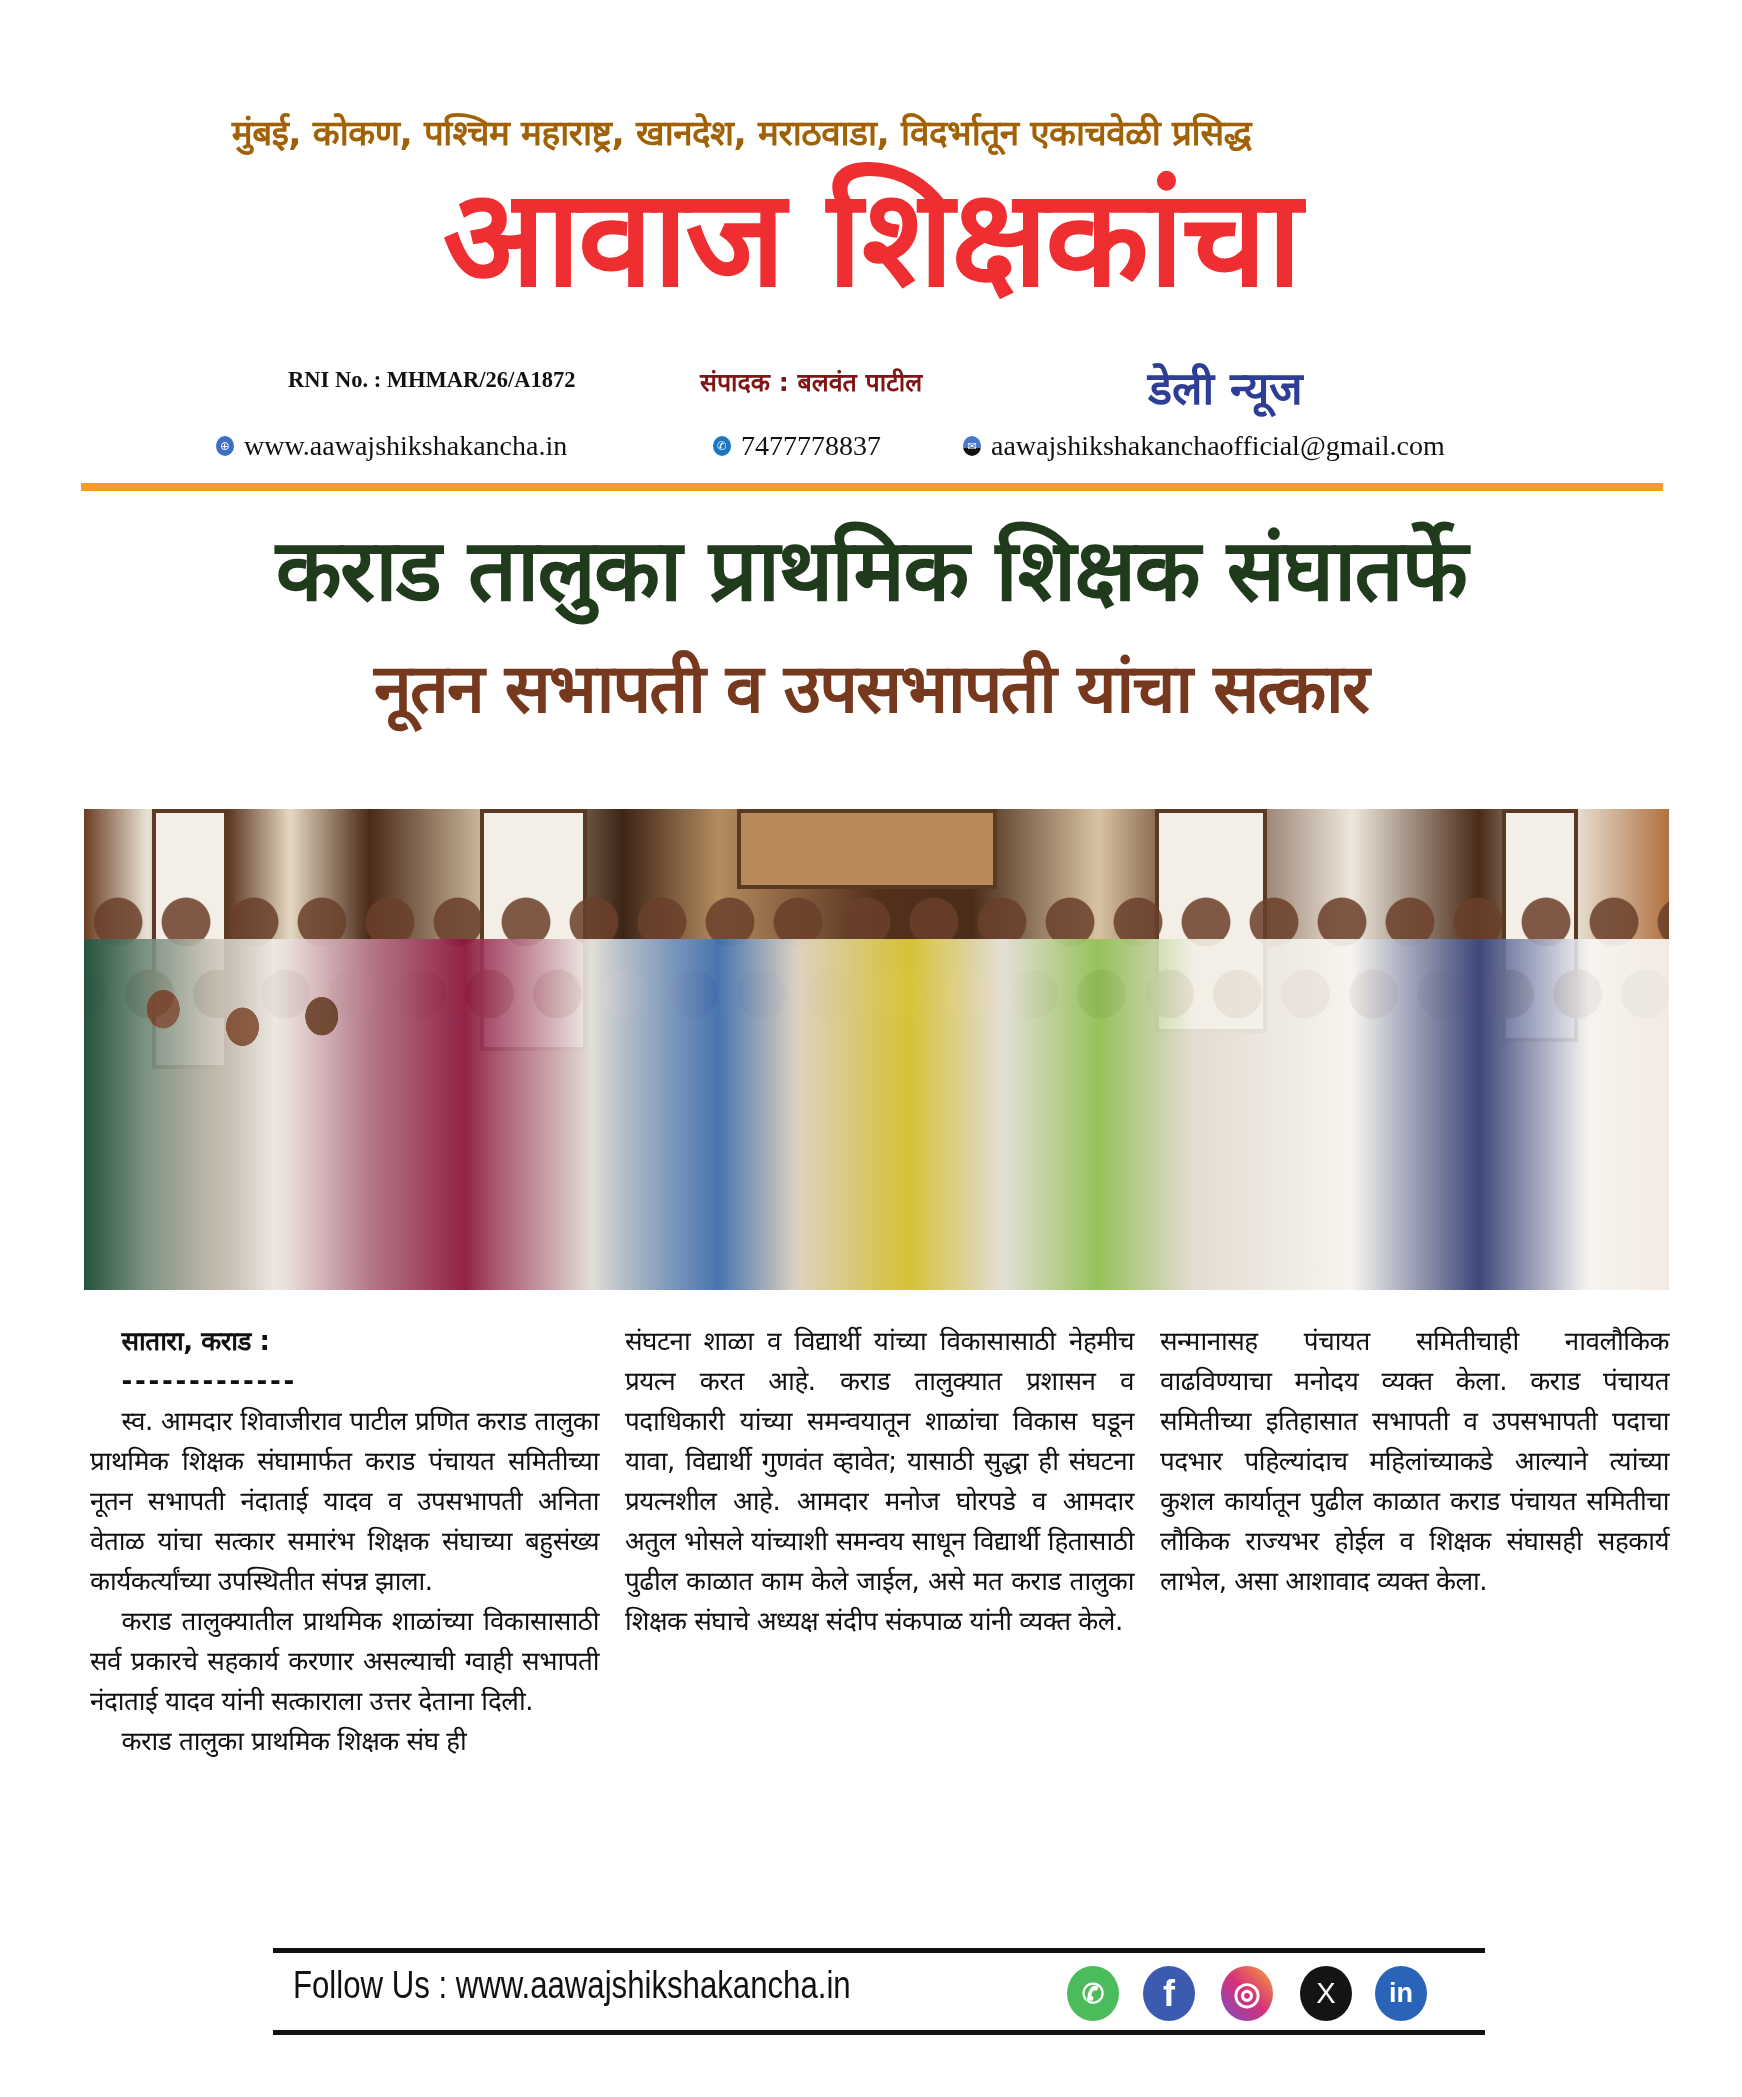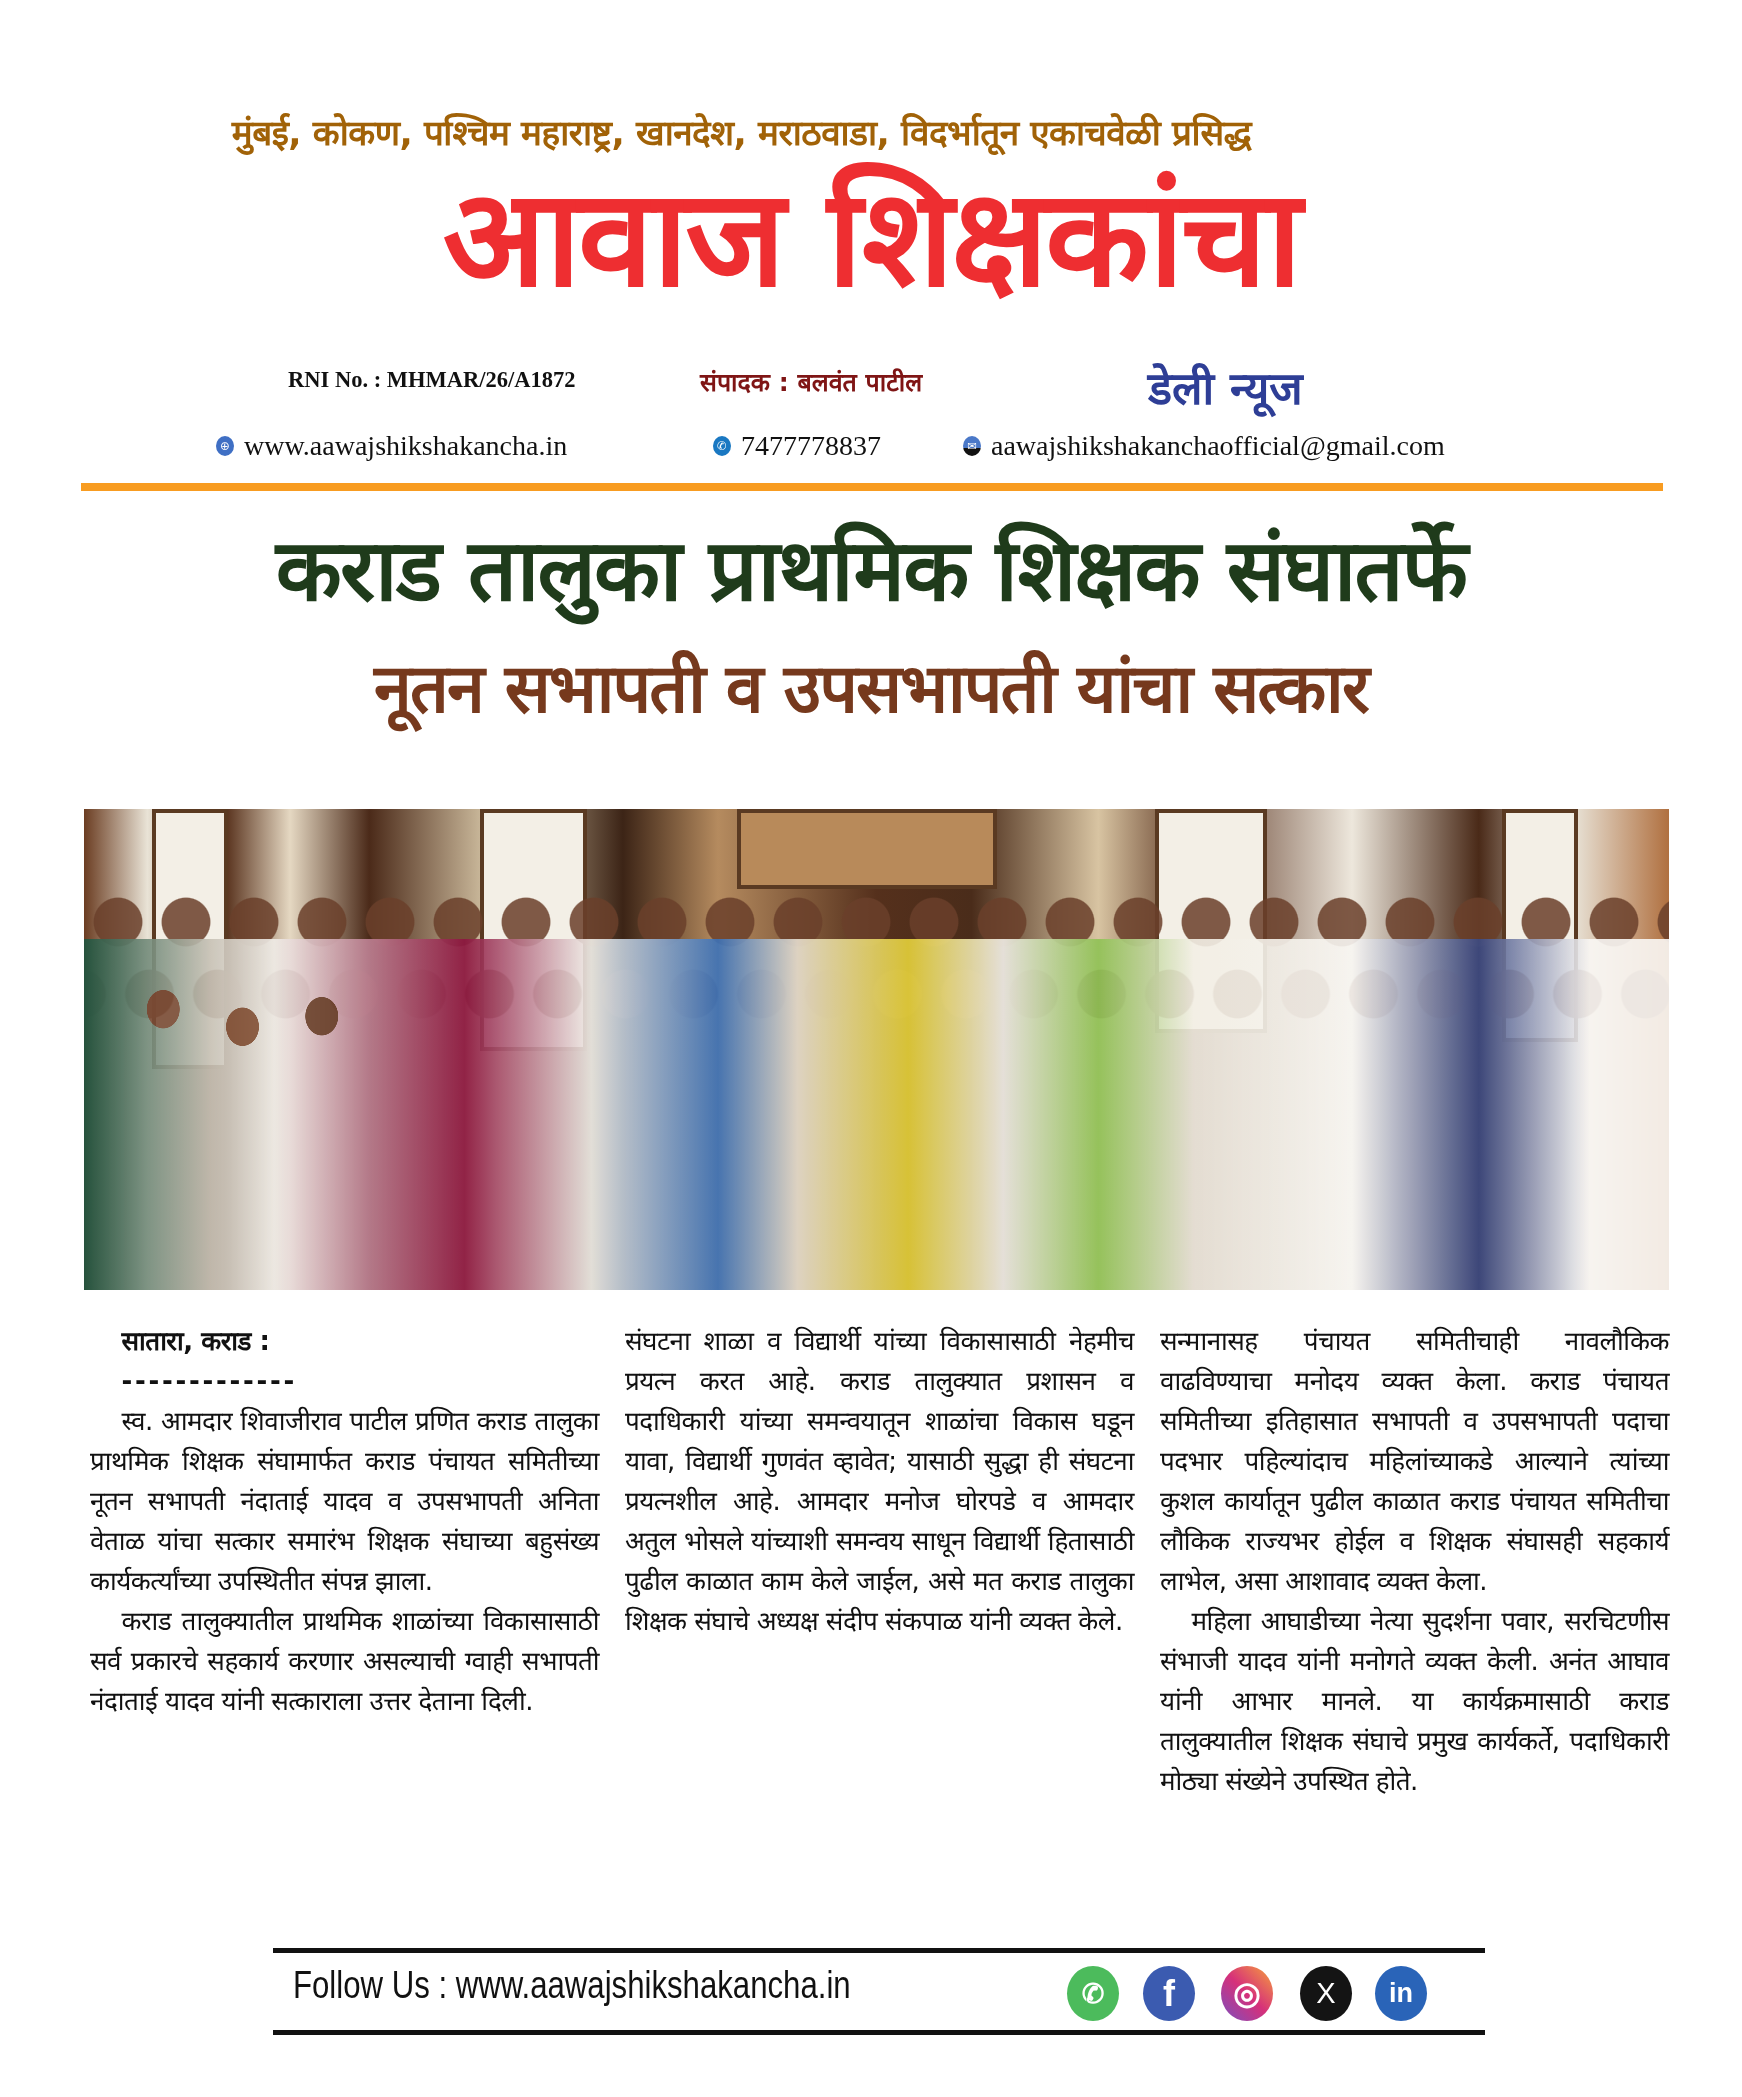--- a/index.html
+++ b/index.html
@@ -141,29 +141,29 @@
   <div class="heads"></div>
   <div class="heads row2"></div>
   <div class="crowd"></div>
 </div>
 
 <div class="abs col col1">
   <span class="byline">सातारा, कराड :</span>
   <span class="dashes">-------------</span>
   <p>स्व. आमदार शिवाजीराव पाटील प्रणित कराड तालुका प्राथमिक शिक्षक संघामार्फत कराड पंचायत समितीच्या नूतन सभापती नंदाताई यादव व उपसभापती अनिता वेताळ यांचा सत्कार समारंभ शिक्षक संघाच्या बहुसंख्य कार्यकर्त्यांच्या उपस्थितीत संपन्न झाला.</p>
   <p>कराड तालुक्यातील प्राथमिक शाळांच्या विकासासाठी सर्व प्रकारचे सहकार्य करणार असल्याची ग्वाही सभापती नंदाताई यादव यांनी सत्काराला उत्तर देताना दिली.</p>
+  <p>कराड तालुका प्राथमिक शिक्षक संघ ही</p>
 </div>
 
 <div class="abs col col2">
   <p class="noindent">संघटना शाळा व विद्यार्थी यांच्या विकासासाठी नेहमीच प्रयत्न करत आहे. कराड तालुक्यात प्रशासन व पदाधिकारी यांच्या समन्वयातून शाळांचा विकास घडून यावा, विद्यार्थी गुणवंत व्हावेत; यासाठी सुद्धा ही संघटना प्रयत्नशील आहे. आमदार मनोज घोरपडे व आमदार अतुल भोसले यांच्याशी समन्वय साधून विद्यार्थी हितासाठी पुढील काळात काम केले जाईल, असे मत कराड तालुका शिक्षक संघाचे अध्यक्ष संदीप संकपाळ यांनी व्यक्त केले.</p>
 </div>
 
 <div class="abs col col3">
   <p class="noindent">सन्मानासह पंचायत समितीचाही नावलौकिक वाढविण्याचा मनोदय व्यक्त केला. कराड पंचायत समितीच्या इतिहासात सभापती व उपसभापती पदाचा पदभार पहिल्यांदाच महिलांच्याकडे आल्याने त्यांच्या कुशल कार्यातून पुढील काळात कराड पंचायत समितीचा लौकिक राज्यभर होईल व शिक्षक संघासही सहकार्य लाभेल, असा आशावाद व्यक्त केला.</p>
-  <p>महिला आघाडीच्या नेत्या सुदर्शना पवार, सरचिटणीस संभाजी यादव यांनी मनोगते व्यक्त केली. अनंत आघाव यांनी आभार मानले. या कार्यक्रमासाठी कराड तालुक्यातील शिक्षक संघाचे प्रमुख कार्यकर्ते, पदाधिकारी मोठ्या संख्येने उपस्थित होते.</p>
 </div>
 
 <div class="abs rule-black" style="top:1948px;"></div>
 <div class="abs follow">Follow Us : www.aawajshikshakancha.in</div>
 
 <div class="abs social" style="left:1067px; background:#4cbb5c; font-size:27px;">
   <span>✆</span>
 </div>
 <div class="abs social" style="left:1143px; background:#3b5bb0; font-size:36px;">
   <span>f</span>

